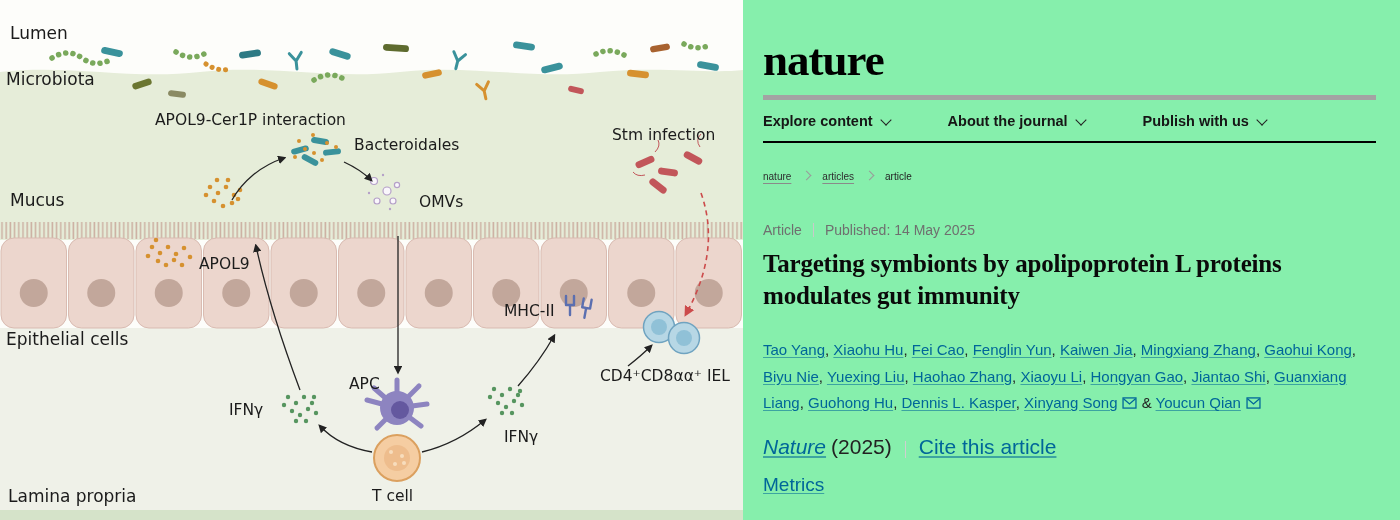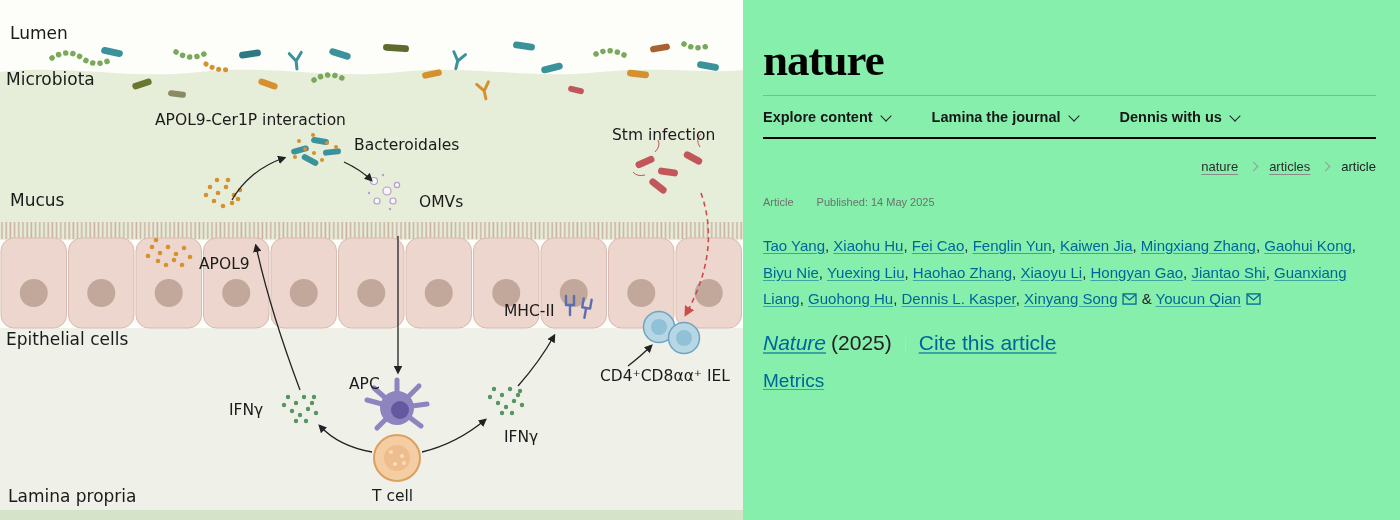--- a/index.html
+++ b/index.html
@@ -9,29 +9,29 @@
   
   .figure-panel{width:743px;height:520px;flex:none;position:relative;}
   .figure-panel svg{display:block;}
   svg text{font-family:"DejaVu Sans","Liberation Sans",sans-serif;fill:#1b1b1b;}
   .fz{font-size:17px;}
   .fa{font-size:15.5px;}
 
   
   .article-panel{flex:1;padding:0 24px 0 20px;background:#86efac;}
   .brand{font-family:"Liberation Serif","DejaVu Serif",serif;font-weight:700;font-size:45px;letter-spacing:-1px;color:#000;padding:38px 0 12px;line-height:1;}
-  .topnav{border-top:1px solid #a3a3a3;display:flex;gap:42px;padding:13px 0 12px;font-size:14.5px;font-weight:700;color:#161616;}
+  .topnav{border-top:5px solid #a3a3a3;display:flex;gap:58px;padding:13px 0 12px;font-size:14.5px;font-weight:700;color:#161616;}
   .nav-item{cursor:pointer;white-space:nowrap;}
   .chev-down{display:inline-block;width:7px;height:7px;border-right:1.7px solid #222;border-bottom:1.7px solid #222;transform:rotate(45deg);margin-left:9px;margin-bottom:2px;}
   .rule-black{height:2px;background:#000;}
-  .breadcrumb{margin-top:20px;font-size:13px;color:#222;text-align:right;}
+  .breadcrumb{margin-top:28px;font-size:10px;color:#222;}
   .crumb.link{color:#2e2e2e;text-decoration:underline;text-decoration-color:#8a8a8a;text-underline-offset:3px;cursor:pointer;}
   .crumb.current{color:#222;}
   .chev-right{display:inline-block;width:6px;height:6px;border-top:1.5px solid #9a9a9a;border-right:1.5px solid #9a9a9a;transform:rotate(45deg);margin:0 12px 1px 12px;}
-  .meta{margin-top:20px;font-size:11px;color:#6f6f6f;}
+  .meta{margin-top:40px;font-size:14px;color:#6f6f6f;}
   .vbar{display:inline-block;width:1px;height:14px;background:#c9c9c9;margin:0 11px;vertical-align:-2px;}
   .vbar.tall{height:17px;background:#cfcfcf;margin:0 13px;vertical-align:-4px;}
   .title{font-family:"Liberation Serif","DejaVu Serif",serif;font-weight:700;font-size:25px;line-height:1.28;color:#0a0a0a;letter-spacing:-0.2px;margin:10px 0 0;max-width:617px;}
   .authors{margin:25px 0 0;font-size:15px;line-height:1.78;color:#222;max-width:622px;}
   .author-link{color:#006699;text-decoration:underline;text-decoration-color:rgba(0,102,153,.55);text-underline-offset:2px;cursor:pointer;}
   .sep,.amp{color:#222;}
   .env{color:#006699;display:inline-block;margin-left:5px;vertical-align:-1px;cursor:pointer;}
   .cite{margin-top:17px;font-size:21px;color:#222;}
   .journal{font-style:italic;}
   .link{color:#006699;text-decoration:underline;text-decoration-color:rgba(0,102,153,.55);text-underline-offset:2px;cursor:pointer;}
@@ -286,33 +286,34 @@
       <text class="fa" x="349" y="389">APC</text>
       <text class="fa" x="372" y="501">T cell</text>
     </svg>
   </div>
 
   <div class="article-panel">
     <div class="brand">nature</div>
 
     <nav class="topnav">
       <span class="nav-item"><span>Explore content</span><i class="chev-down"></i></span>
-      <span class="nav-item"><span>Lamina the journal</span><i class="chev-down"></i></span>
-      <span class="nav-item"><span>Dennis with us</span><i class="chev-down"></i></span>
+      <span class="nav-item"><span>About the journal</span><i class="chev-down"></i></span>
+      <span class="nav-item"><span>Publish with us</span><i class="chev-down"></i></span>
     </nav>
     <div class="rule-black"></div>
 
     <div class="breadcrumb">
       <a class="crumb link">nature</a><i class="chev-right"></i><a class="crumb link">articles</a><i class="chev-right"></i><span class="crumb current">article</span>
     </div>
 
     <div class="meta">
       <span>Article</span><span class="vbar"></span><span>Published: 14 May 2025</span>
     </div>
 
+    <h1 class="title">Targeting symbionts by apolipoprotein L proteins modulates gut immunity</h1>
 
     <p class="authors"><a class="author-link">Tao Yang</a><span class="sep">, </span><a class="author-link">Xiaohu Hu</a><span class="sep">, </span><a class="author-link">Fei Cao</a><span class="sep">, </span><a class="author-link">Fenglin Yun</a><span class="sep">, </span><a class="author-link">Kaiwen Jia</a><span class="sep">, </span><a class="author-link">Mingxiang Zhang</a><span class="sep">, </span><a class="author-link">Gaohui Kong</a><span class="sep">, </span><a class="author-link">Biyu Nie</a><span class="sep">, </span><a class="author-link">Yuexing Liu</a><span class="sep">, </span><a class="author-link">Haohao Zhang</a><span class="sep">, </span><a class="author-link">Xiaoyu Li</a><span class="sep">, </span><a class="author-link">Hongyan Gao</a><span class="sep">, </span><a class="author-link">Jiantao Shi</a><span class="sep">, </span><a class="author-link">Guanxiang Liang</a><span class="sep">, </span><a class="author-link">Guohong Hu</a><span class="sep">, </span><a class="author-link">Dennis L. Kasper</a><span class="sep">, </span><a class="author-link">Xinyang Song</a><span class="env"><svg width="15" height="12" viewBox="0 0 16 13">
             <rect x="1" y="1" width="14" height="11" fill="none" stroke="currentColor" stroke-width="1.4"></rect>
             <path d="M1.5,2 L8,7.5 L14.5,2" fill="none" stroke="currentColor" stroke-width="1.4"></path>
           </svg></span><span class="amp"> &amp; </span><a class="author-link">Youcun Qian</a><span class="env"><svg width="15" height="12" viewBox="0 0 16 13">
             <rect x="1" y="1" width="14" height="11" fill="none" stroke="currentColor" stroke-width="1.4"></rect>
             <path d="M1.5,2 L8,7.5 L14.5,2" fill="none" stroke="currentColor" stroke-width="1.4"></path>
           </svg></span></p>
 
     <div class="cite">

